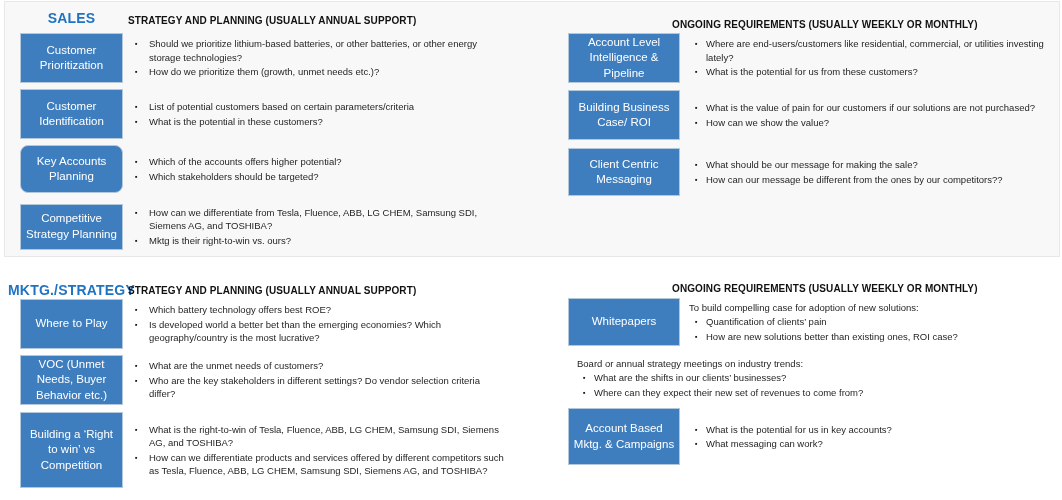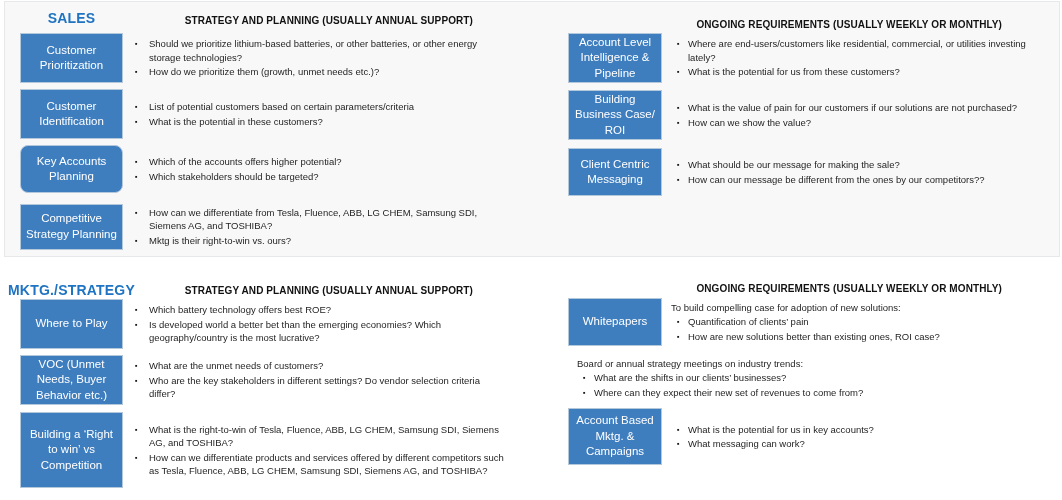--- a/index.html
+++ b/index.html
@@ -15,34 +15,34 @@
     position: absolute; left: 4px; top: 1px; width: 1056px; height: 256px;
     background: #f8f8f9; border: 1px solid #e7e8e9;
   }
 
   .section-label {
     position: absolute; font-size: 14px; font-weight: bold;
     color: #1e73c2; text-align: center; letter-spacing: .2px;
   }
   .col-header {
     position: absolute; font-size: 10px; font-weight: bold;
-    color: #111111; text-align: right; letter-spacing: .1px;
+    color: #111111; text-align: left; letter-spacing: .1px;
   }
 
   .rows { position: absolute; }
   .row { display: flex; align-items: center; }
 
   .bluebox {
     background: #3e7dbe; border: 1px solid #b4c8dc; color: #ffffff;
     display: flex; align-items: center; justify-content: center;
     text-align: center; font-size: 11.5px; line-height: 15.5px;
     padding: 2px 3px; flex: 0 0 auto;
   }
   .bw-l { width: 103px; }
-  .bw-r { width: 94px; }
+  .bw-r { width: 112px; }
 
   .btext { margin-left: 11px; width: 374px; }
   .rtext { margin-left: 9px;  width: 374px; }
 
   .bullet { display: flex; margin: 1.5px 0; }
   .mk {
     flex: 0 0 15px; font-size: 7.5px; line-height: 13.2px;
     color: #1a1a1a; padding-left: 1px;
   }
   .rtext .mk { flex: 0 0 17px; padding-left: 6px; }

